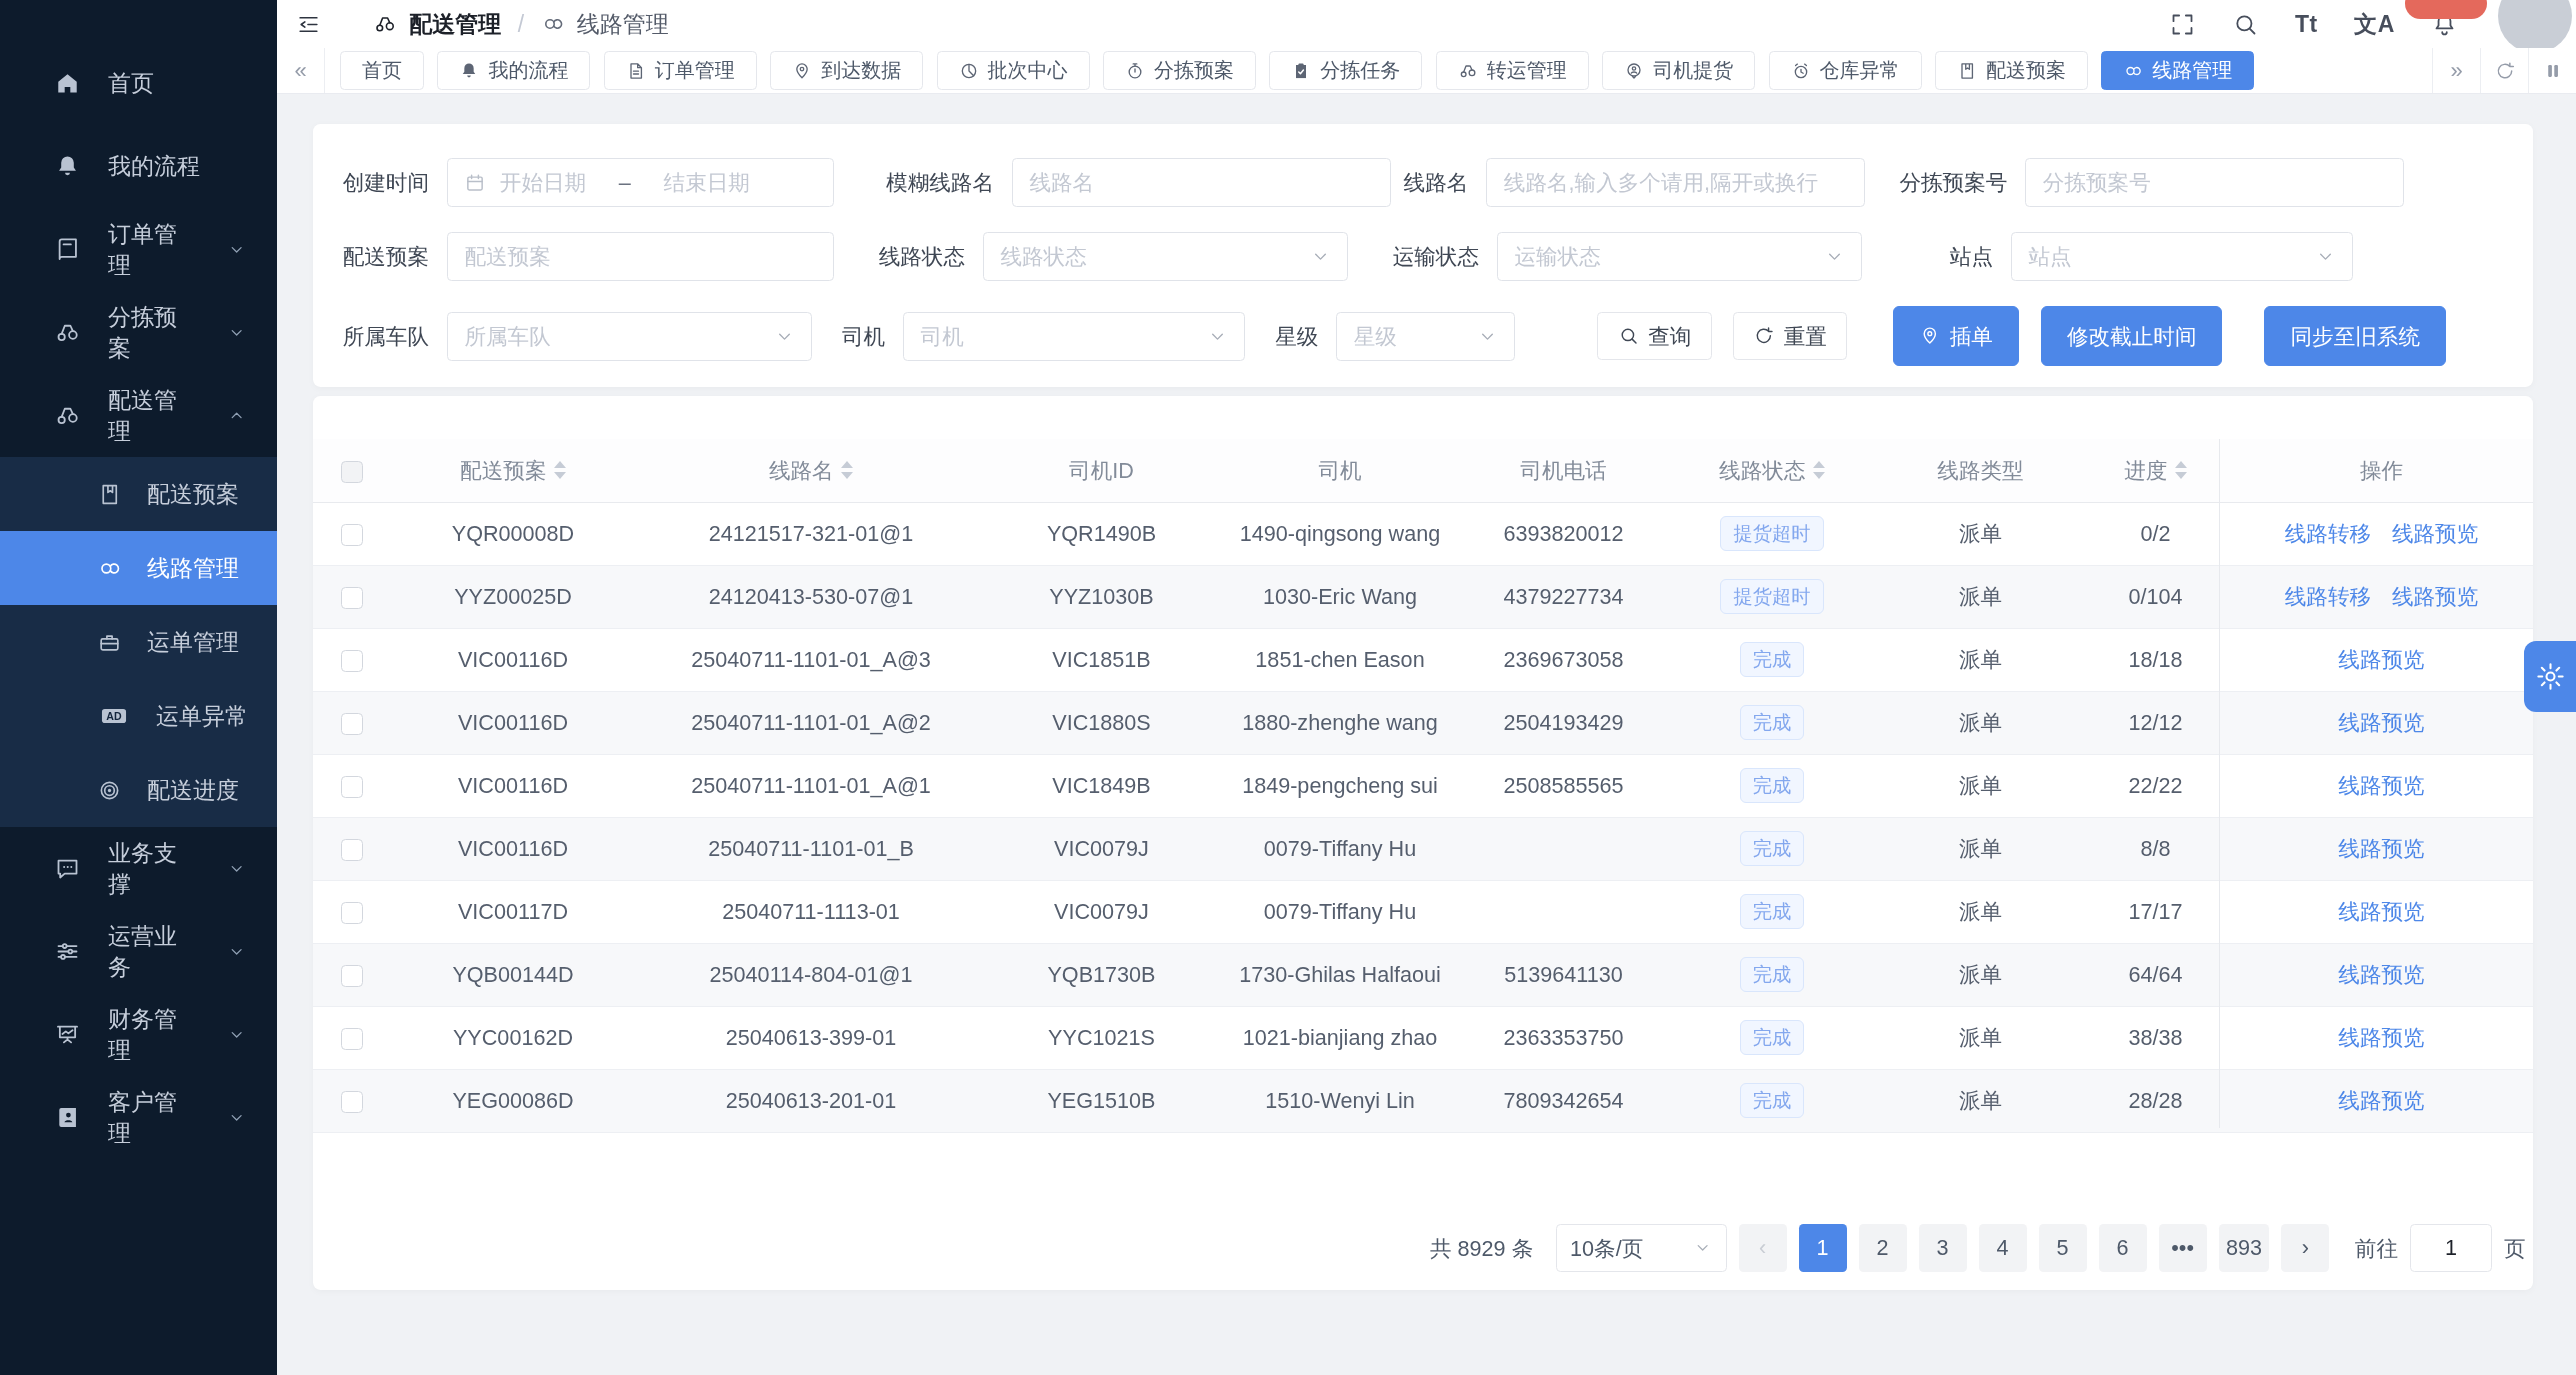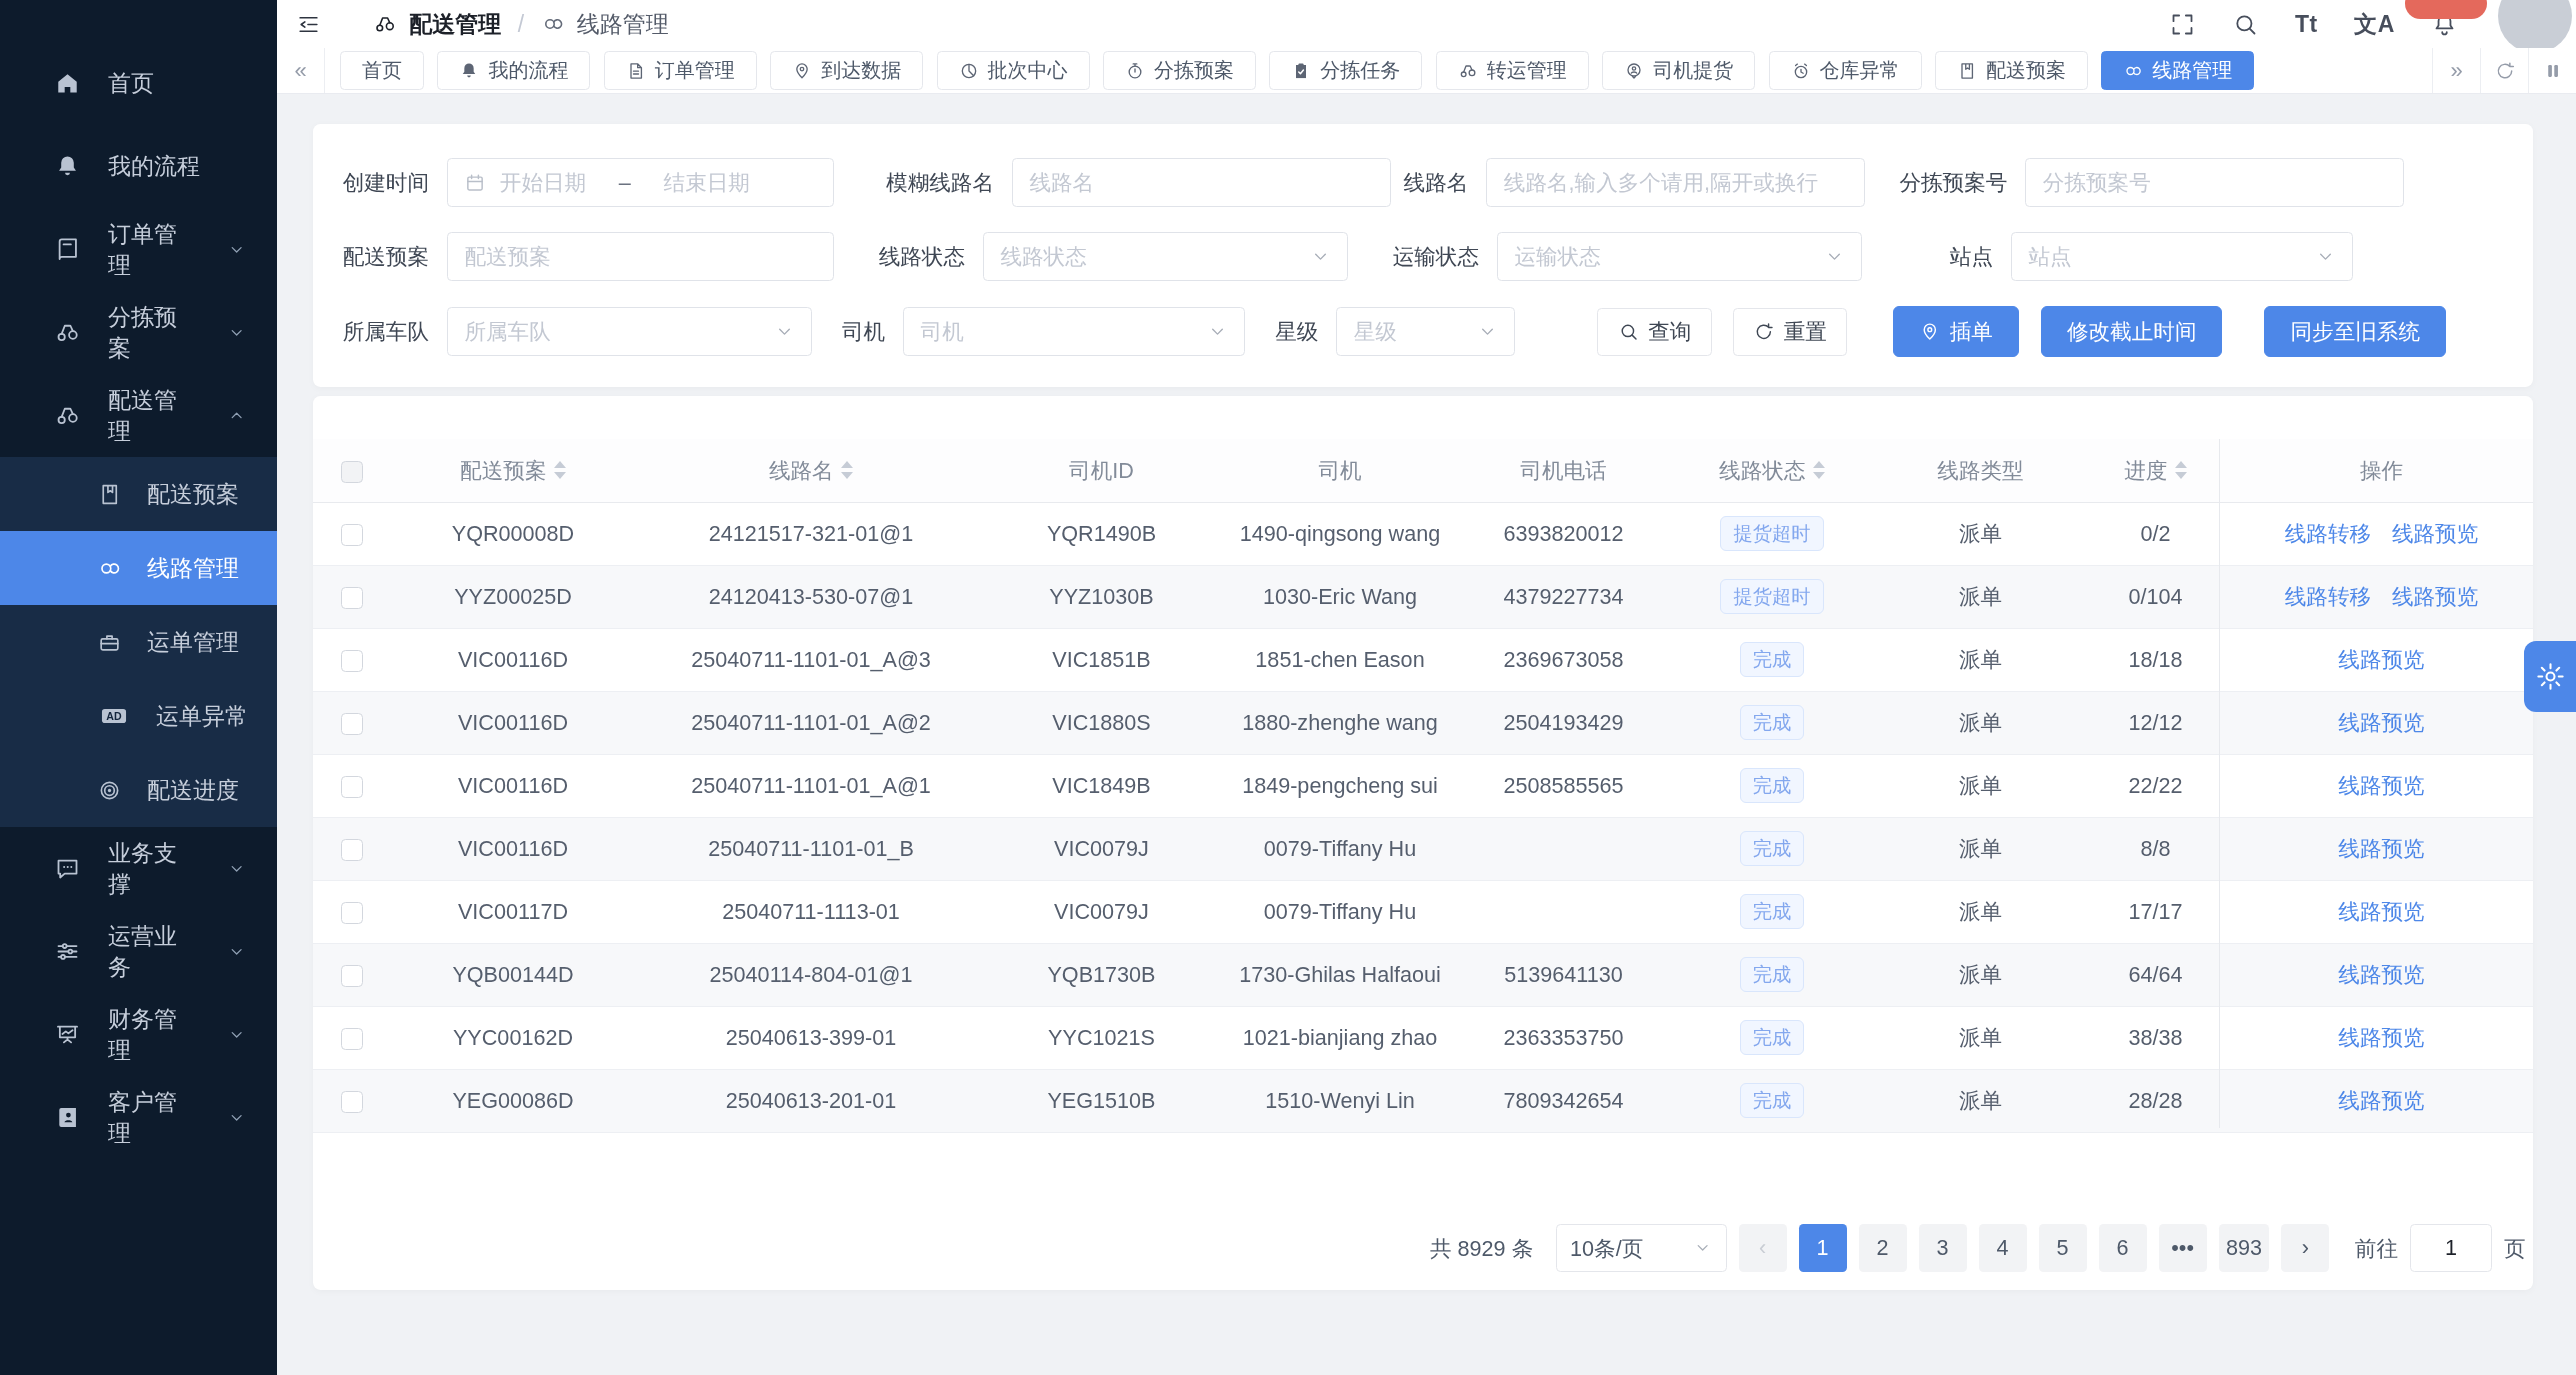--- a/index.html
+++ b/index.html
@@ -62,21 +62,21 @@
   .f-input::placeholder { color:#c3c8d2; }
   .f-daterange { width:387px; height:49px; border:1.5px solid #e0e3e9; border-radius:4.5px; display:flex; align-items:center; gap:13.4px; padding:0 16.4px; font-size:21.6px; color:#c3c8d2; background:#fff; cursor:pointer; }
   .f-daterange .icon { font-size:22px; color:#b9bfc9; }
   .f-daterange .dr-sep { color:#6b7280; margin:0 19.3px; }
   .f-select { height:49px; width:365px; border:1.5px solid #e0e3e9; border-radius:4.5px; display:flex; align-items:center; justify-content:space-between; padding:0 16.4px; font-size:21.6px; color:#c3c8d2; background:#fff; cursor:pointer; }
   .f-select .icon { font-size:21px; color:#a8aeb8; }
   .f-select.w460 { width:342px; } .f-select.w240 { width:179px; }
 
   .btn { height:48px; border:1.5px solid #e4e6eb; background:#fff; border-radius:4.5px; display:inline-flex; align-items:center; gap:9px; padding:0 19.3px; font-size:21.6px; color:#3f4754; cursor:pointer; font-family:inherit; }
   .btn .icon { font-size:21.6px; }
-  .btn.primary { background:#4d87e8; border-color:#4d87e8; color:#fff; border-radius:6px; height:51px; padding:0 25px;align-items:center; }
+  .btn.primary { background:#4d87e8; border-color:#4d87e8; color:#fff; border-radius:6px; height:60px; padding:0 25px;align-items:center; }
 
   
   .table-card { margin:9px 43px 0 36px; height:894px; padding-top:43px; position:relative; }
   table { width:100%; border-collapse:collapse; table-layout:fixed; font-size:21.6px; color:#555e6d; }
   thead th { height:63px; font-weight:500; color:#828b99; border-bottom:1.5px solid #e8eaee; background:#fdfdfe; }
   .th-inner { display:flex; align-items:center; justify-content:center; gap:7.4px; }
   tbody td { height:63px; text-align:center; border-bottom:1.5px solid #edeff3; overflow:hidden; white-space:nowrap; }
   tr.alt { background:#f7f8fa; }
   .sort { display:inline-flex; flex-direction:column; gap:3.7px; }
   .sort i { display:block; width:0; height:0; border-left:6px solid transparent; border-right:6px solid transparent; }

